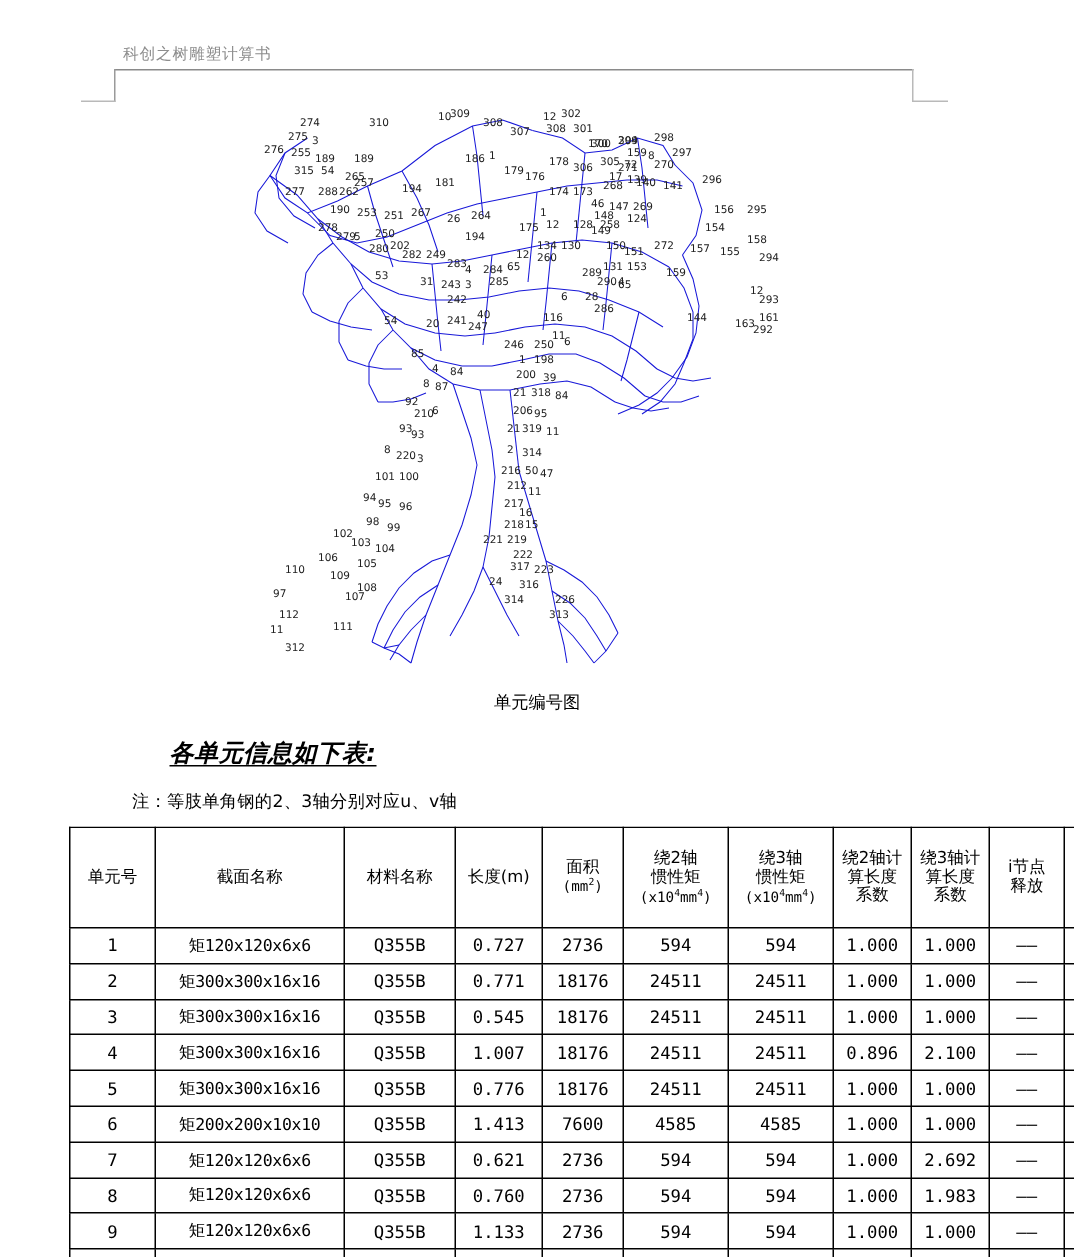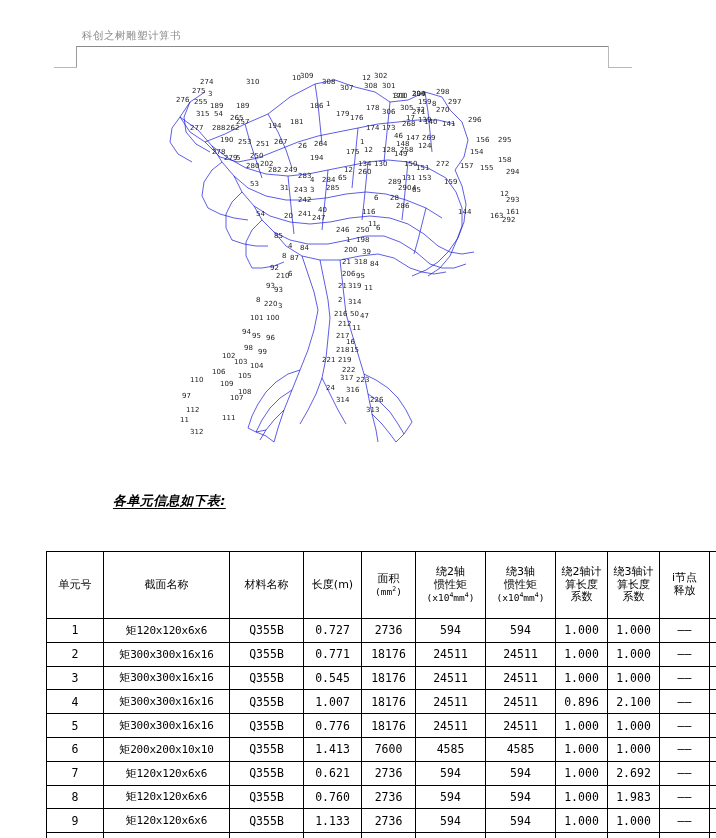--- a/index.html
+++ b/index.html
@@ -26,21 +26,21 @@
   #diagram{position:absolute;left:150px;top:62px;width:400px;height:390px;}
   #diagram svg{display:block;}
   .fig-caption{
     position:absolute;left:0;right:0;top:461px;text-align:center;
     font-family:"DejaVu Sans",sans-serif;font-size:11.5px;color:#000;
   }
 
   
   .para-italic{
     position:absolute;left:113px;top:492px;
-    font-family:"DejaVu Sans",sans-serif;font-size:13px;color:#000;
+    font-family:"DejaVu Sans",sans-serif;font-size:16px;color:#000;
     font-style:italic;font-weight:600;text-decoration:underline;
     text-underline-offset:3px;letter-spacing:.4px;
   }
   .para-note{
     position:absolute;left:88px;top:527px;
     font-family:"DejaVu Sans",sans-serif;font-size:11.5px;color:#000;
     letter-spacing:.2px;white-space:nowrap;
   }
 
   
@@ -335,22 +335,24 @@
           <text x="220" y="340">226</text>
         <text x="36" y="350">112</text>
           <text x="216" y="350">313</text>
         <text x="30" y="360">11</text>
           <text x="72" y="358">111</text>
         <text x="40" y="372">312</text>
       </g>
     </svg>
   </div>
 
+  <div class="fig-caption">单元编号图</div>
 
   <div class="para-italic">各单元信息如下表:</div>
+  <div class="para-note">注：等肢单角钢的2、3轴分别对应u、v轴</div>
 
   <div id="tbl-wrap">
     <table>
       <colgroup>
         <col class="c1">
           <col class="c2">
           <col class="c3">
           <col class="c4">
           <col class="c5">
           <col class="c6">

